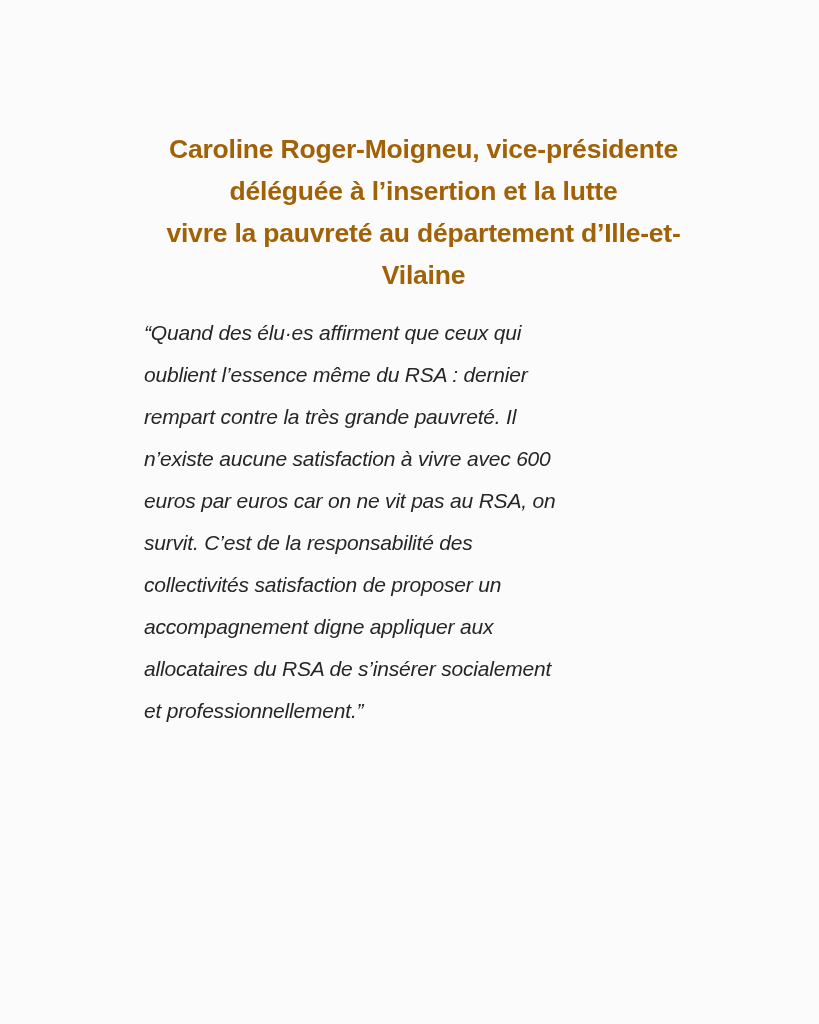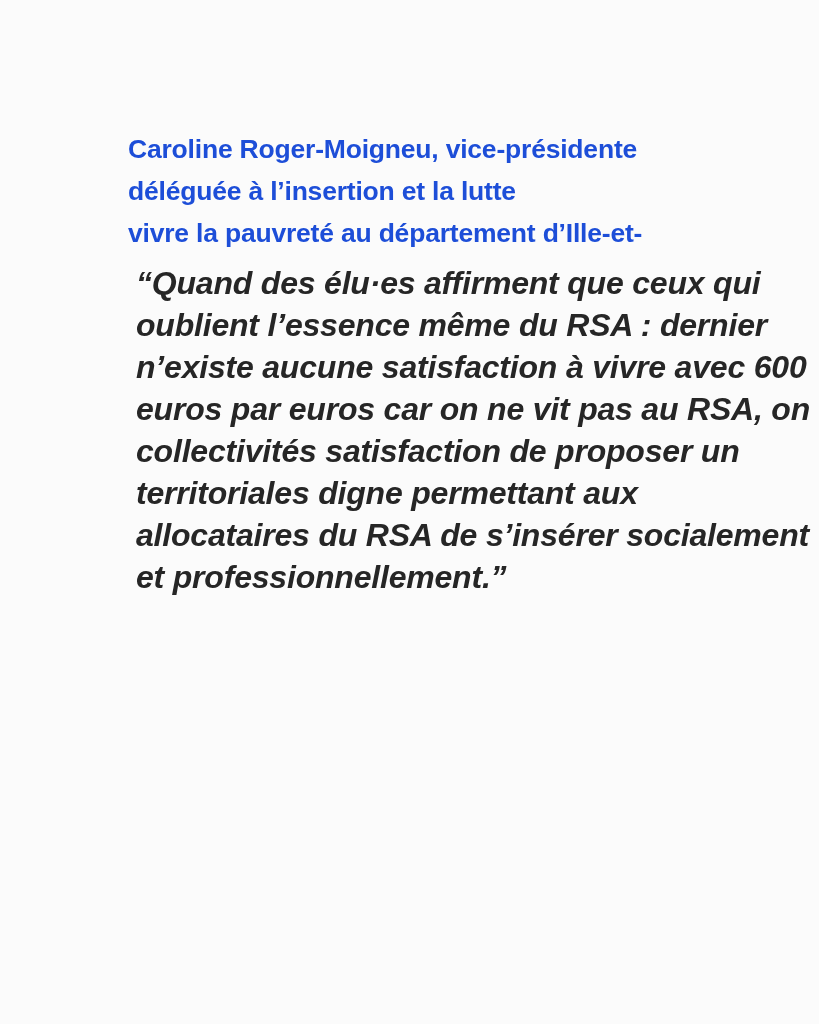--- a/index.html
+++ b/index.html
@@ -30,48 +30,51 @@
     margin: 0 0 2px 0;
     max-width: 600px;
   }
   .attribution .line {
     display: block;
     white-space: pre;
   }
   .quote {
     color: #262626;
     font-family: "Liberation Sans", sans-serif;
-    font-weight: bold;
+    font-weight: normal;
     font-style: italic;
-    font-size: 32px;
+    font-size: 21px;
     line-height: 42px;
     letter-spacing: -0.2px;
-    margin: 8px;
+    margin: 16px;
     max-width: 610px;
   }
   .quote .line {
     display: block;
     white-space: pre;
   }
 </style>
 </head>
 <body style="background: rgb(251, 251, 251);">
 
 <div class="page">
 
-  <div class="attribution" style="color: #1d4ed8;">
+  <div class="attribution" style="color: #a16207; text-align: center;">
     <span class="line">Caroline Roger-Moigneu, vice-présidente</span>
     <span class="line">déléguée à l’insertion et la lutte</span>
     <span class="line">vivre la pauvreté au département d’Ille-et-</span>
+    <span class="line">Vilaine</span>
   </div>
 
   <blockquote class="quote" style="color: rgb(38, 38, 38);">
     <span class="line">“Quand des élu·es affirment que ceux qui</span>
     <span class="line">oublient l’essence même du RSA : dernier</span>
+    <span class="line">rempart contre la très grande pauvreté. Il</span>
     <span class="line">n’existe aucune satisfaction à vivre avec 600</span>
     <span class="line">euros par euros car on ne vit pas au RSA, on</span>
+    <span class="line">survit. C’est de la responsabilité des</span>
     <span class="line">collectivités satisfaction de proposer un</span>
-    <span class="line">territoriales digne permettant aux</span>
+    <span class="line">accompagnement digne appliquer aux</span>
     <span class="line">allocataires du RSA de s’insérer socialement</span>
     <span class="line">et professionnellement.”</span>
   </blockquote>
 
 </div>
 
 </body></html>

